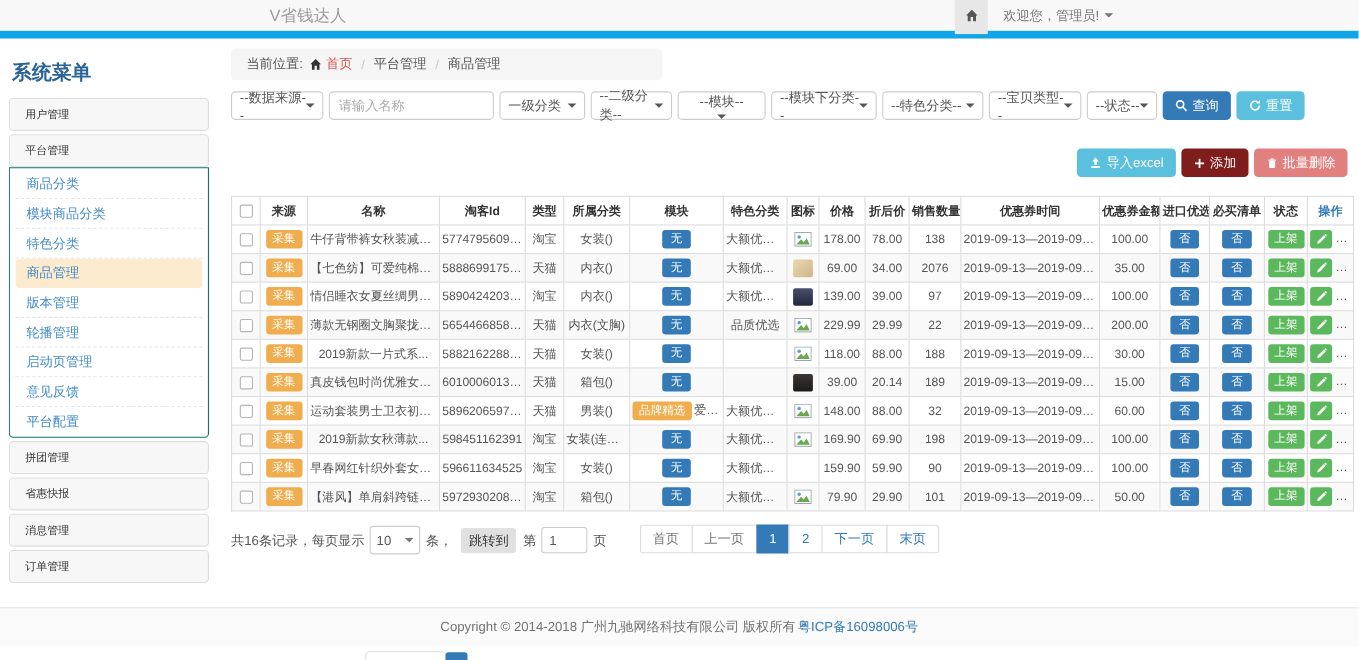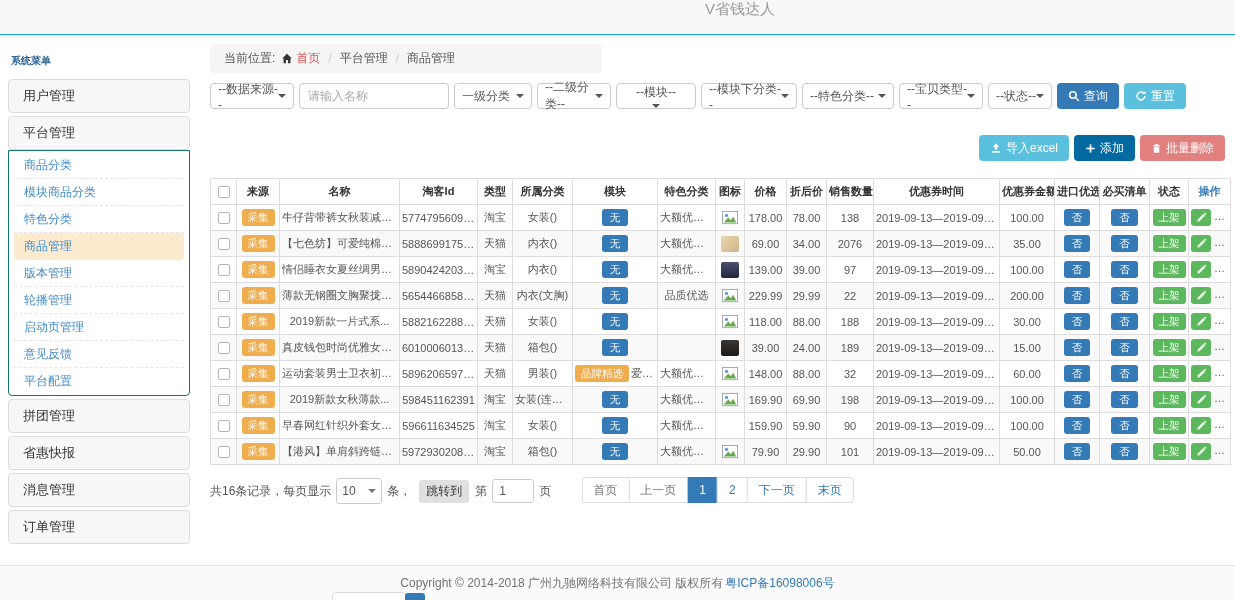--- a/index.html
+++ b/index.html
@@ -1,49 +1,49 @@
 <!DOCTYPE html>
 <html><head>
 <meta charset="utf-8">
 <style>
   html,body{margin:0;padding:0;width:1235px;height:600px;overflow:hidden;background:#fff;
     font-family:"Liberation Sans","DejaVu Sans",sans-serif;font-size:12px;color:#555;}
   *{box-sizing:border-box;}
   
-  .topbar{position:absolute;top:0;left:0;width:100%;height:35px;background:#f8f8f8;border-bottom:1px solid #0ea5e9;display:flex;align-items:center;flex-direction:column;}
+  .topbar{position:absolute;top:0;left:0;width:100%;height:35px;background:#f8f8f8;border-bottom:7px solid #0ea5e9;display:flex;align-items:center;}
   .brand{margin-left:245px;font-size:15px;color:#9b9b9b;}
   .top-right{margin-left:auto;display:flex;align-items:center;height:100%;width:367px;}
   .home-box{width:30px;height:34px;background:#e7e7e7;display:flex;align-items:center;justify-content:center;color:#555;cursor:pointer;}
   .welcome{padding-left:14px;color:#767676;display:flex;align-items:center;gap:5px;cursor:pointer;}
   .caret{width:0;height:0;border-left:4px solid transparent;border-right:4px solid transparent;border-top:4px solid #777;display:inline-block;}
   
   .sidebar{position:absolute;left:8px;top:44px;width:182px;height:521px;overflow:hidden;}
-  .side-title{font-size:10px;font-weight:bold;color:#2a6496;padding:10px 3px 11px;}
-  .side-section{background:#f7f7f7;border:1px solid #ddd;border-radius:4px;padding:7px 14px;font-size:13px;color:#333;margin-bottom:3px;cursor:pointer;}
+  .side-title{font-size:18px;font-weight:bold;color:#2a6496;padding:10px 3px 11px;}
+  .side-section{background:#f7f7f7;border:1px solid #ddd;border-radius:4px;padding:7px 14px;font-size:10px;color:#333;margin-bottom:3px;cursor:pointer;}
   .side-sublist{border:1px solid #0f766e;border-radius:0 0 4px 4px;margin:-3px 0 3px;padding:1px 5px;background:#fff;}
   .side-subitem{padding:6px 10px;font-size:12px;color:#428bca;border-bottom:1px dashed #e5e5e5;cursor:pointer;line-height:14px;}
   .side-subitem:last-child{border-bottom:none;}
   .side-subitem.active{background:#fdebd0;border-radius:4px;border-bottom-color:transparent;}
   
   .main{position:absolute;left:210px;top:44px;width:1015px;}
   .breadcrumb{display:inline-flex;align-items:center;background:#f5f5f5;border-radius:4px;padding:6px 14px;font-size:12px;color:#555;min-width:392px;}
   .breadcrumb .sep{color:#ccc;margin:0 8px;}
   .bc-home{color:#d9534f;cursor:pointer;}
   .bc-home-icon{color:#333;margin:0 3px 0 6px;display:inline-flex;}
   .filter-row{margin-top:10px;display:flex;align-items:center;gap:5px;font-size:12px;}
   .sel{display:inline-flex;align-items:center;justify-content:space-between;height:26px;border:1px solid #ccc;border-radius:4px;background:#fff;padding:0 7px;color:#555;cursor:pointer;flex:none;}
   .sel .caret{border-top-color:#555;}
   .name-input{height:26px;border:1px solid #ccc;border-radius:4px;padding:0 8px;width:150px;font-size:12px;color:#555;flex:none;}
   .name-input::placeholder{color:#aaa;}
   .btn{height:26px;border:none;border-radius:4px;color:#fff;font-size:12px;padding:0 11px;display:inline-flex;align-items:center;gap:4px;cursor:pointer;flex:none;}
   .btn-query{background:#337ab7;}
   .btn-reset{background:#5bc0de;}
   .toolbar{margin-top:26px;display:flex;justify-content:flex-end;gap:5px;}
   .btn-import{background:#5bc0de;}
-  .btn-add{background:#0369a1;text-align:right;}
+  .btn-add{background:#7f1d1d;text-align:right;}
   .btn-batchdel{background:#e2807f;}
   
   .grid{width:100%;border-collapse:collapse;table-layout:fixed;margin-top:17px;font-size:11px;}
   .grid th{border:1px solid #ddd;padding:5px 2px;font-weight:bold;color:#333;background:#fff;text-align:center;white-space:nowrap;overflow:hidden;}
   .grid th.op-col{color:#337ab7;}
   .grid td{border:1px solid #ddd;padding:3px 2px;text-align:center;color:#555;white-space:nowrap;overflow:hidden;text-overflow:ellipsis;height:26px;}
   .grid tbody tr:nth-child(even){background:#f9f9f9;}
   .bdg{display:inline-block;color:#fff;border-radius:3px;padding:2px 6px;font-size:10.5px;line-height:1.25;}
   .bdg-orange{background:#f0ad4e;}
   .bdg-blue{background:#337ab7;padding:2px 8px;}
@@ -63,30 +63,43 @@
   .pg-sel{display:inline-flex;align-items:center;justify-content:space-between;width:46px;height:24px;border:1px solid #ccc;border-radius:3px;background:#fff;padding:12px 5px;margin:0 5px;cursor:pointer;}
   .jump-btn{background:#e0e0e0;border-radius:3px;padding:3px 7px;color:#333;cursor:pointer;margin:0 6px 0 8px;}
   .jump-input{width:42px;height:24px;border:1px solid #ccc;border-radius:3px;padding:0 6px;font-size:12px;margin:0 5px;color:#555;}
   .pages{position:absolute;left:50%;top:0;transform:translateX(-50%);display:inline-flex;}
   .page-btn{border:1px solid #ddd;background:#fff;color:#337ab7;padding:5px 11px;margin-left:-1px;cursor:pointer;font-size:12px;line-height:14px;}
   .page-btn:first-child{border-radius:3px 0 0 3px;margin-left:0;}
   .page-btn:last-child{border-radius:0 3px 3px 0;}
   .page-btn.active{background:#337ab7;border-color:#337ab7;color:#fff;}
   .page-btn.muted{color:#777;}
   
-  .footer{position:absolute;left:0;top:565px;width:100%;height:35px;background:#fafafa;border-top:1px solid #e7e7e7;display:flex;align-items:center;justify-content:center;font-size:12px;color:#737373;}
+  .footer{position:absolute;left:0;top:552px;width:100%;height:35px;background:#fafafa;border-top:1px solid #e7e7e7;display:flex;align-items:center;justify-content:center;font-size:12px;color:#737373;}
   .icp{color:#337ab7;margin-left:2px;cursor:pointer;}
   .artifact-box{position:absolute;left:332px;top:592px;width:74px;height:30px;background:#fff;border:1px solid #ddd;border-radius:4px;z-index:5;}
   .artifact-active{position:absolute;left:405px;top:593px;width:20px;height:30px;background:#337ab7;border-radius:3px;z-index:6;}
 </style>
 </head>
 <body>
 
 <div class="topbar">
   <div class="brand">V省钱达人</div>
+  <div class="top-right">
+    <div class="home-box">
+      <span class="broken">
+        <svg width="13" height="12" viewBox="0 0 16 16">
+            <path d="M8 1 L15 8 H13 V15 H9.5 V10 H6.5 V15 H3 V8 H1 Z" fill="currentColor"></path>
+          </svg>
+      </span>
+    </div>
+    <div class="welcome">
+      <span>欢迎您，管理员!</span>
+      <span class="caret"></span>
+    </div>
+  </div>
 </div>
 
 <div class="sidebar">
   <div class="side-title">系统菜单</div>
   <div>
       <div class="side-section">用户管理</div>
       <div class="side-section">平台管理</div>
       <div class="side-sublist">
         <div class="side-subitem">商品分类</div>
         <div class="side-subitem">模块商品分类</div>
@@ -419,21 +432,21 @@
           <td><span class="cb"></span></td>
           <td><span class="bdg bdg-orange">采集</span></td>
           <td>真皮钱包时尚优雅女士...</td>
           <td>601000601341</td>
           <td>天猫</td>
           <td>箱包()</td>
           <td><span class="bdg bdg-blue">无</span></td>
           <td></td>
           <td><span class="thumb thumb-bag"></span></td>
           <td>39.00</td>
-          <td>24.00</td>
+          <td>20.14</td>
           <td>189</td>
           <td>2019-09-13—2019-09-20</td>
           <td>15.00</td>
           <td><span class="bdg bdg-blue">否</span></td>
           <td><span class="bdg bdg-blue">否</span></td>
           <td><span class="bdg bdg-green">上架</span></td>
           <td><button class="op-btn op-edit">
               <svg width="11" height="11" viewBox="0 0 16 16">
                 <path d="M2 14 L3 10.6 L11 2.6 L13.4 5 L5.4 13 Z" fill="currentColor"></path>
                 <rect x="12" y="1" width="3" height="2.2" transform="rotate(45 13 2)" fill="currentColor"></rect>

